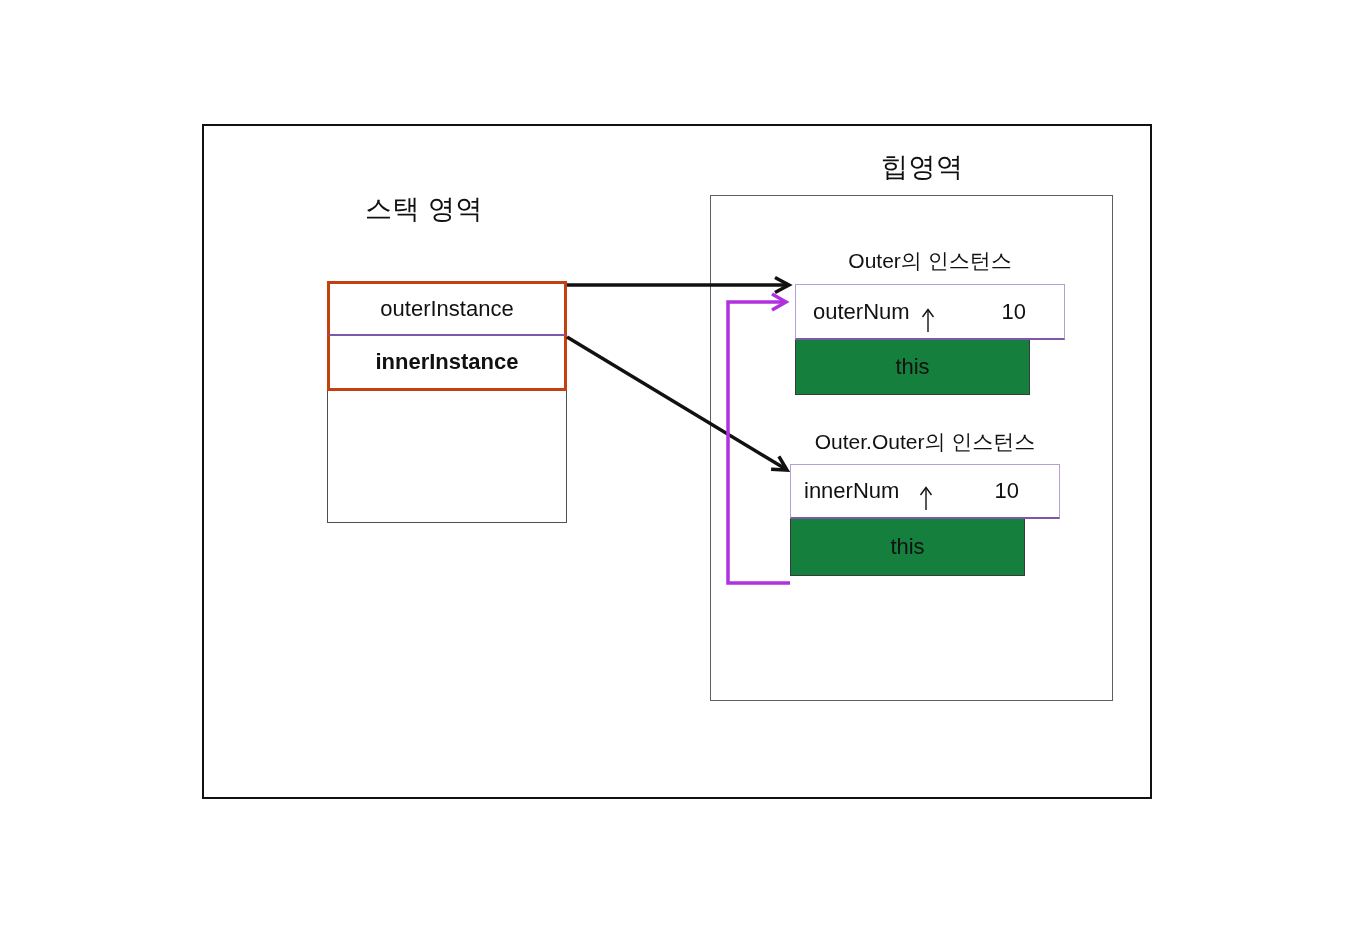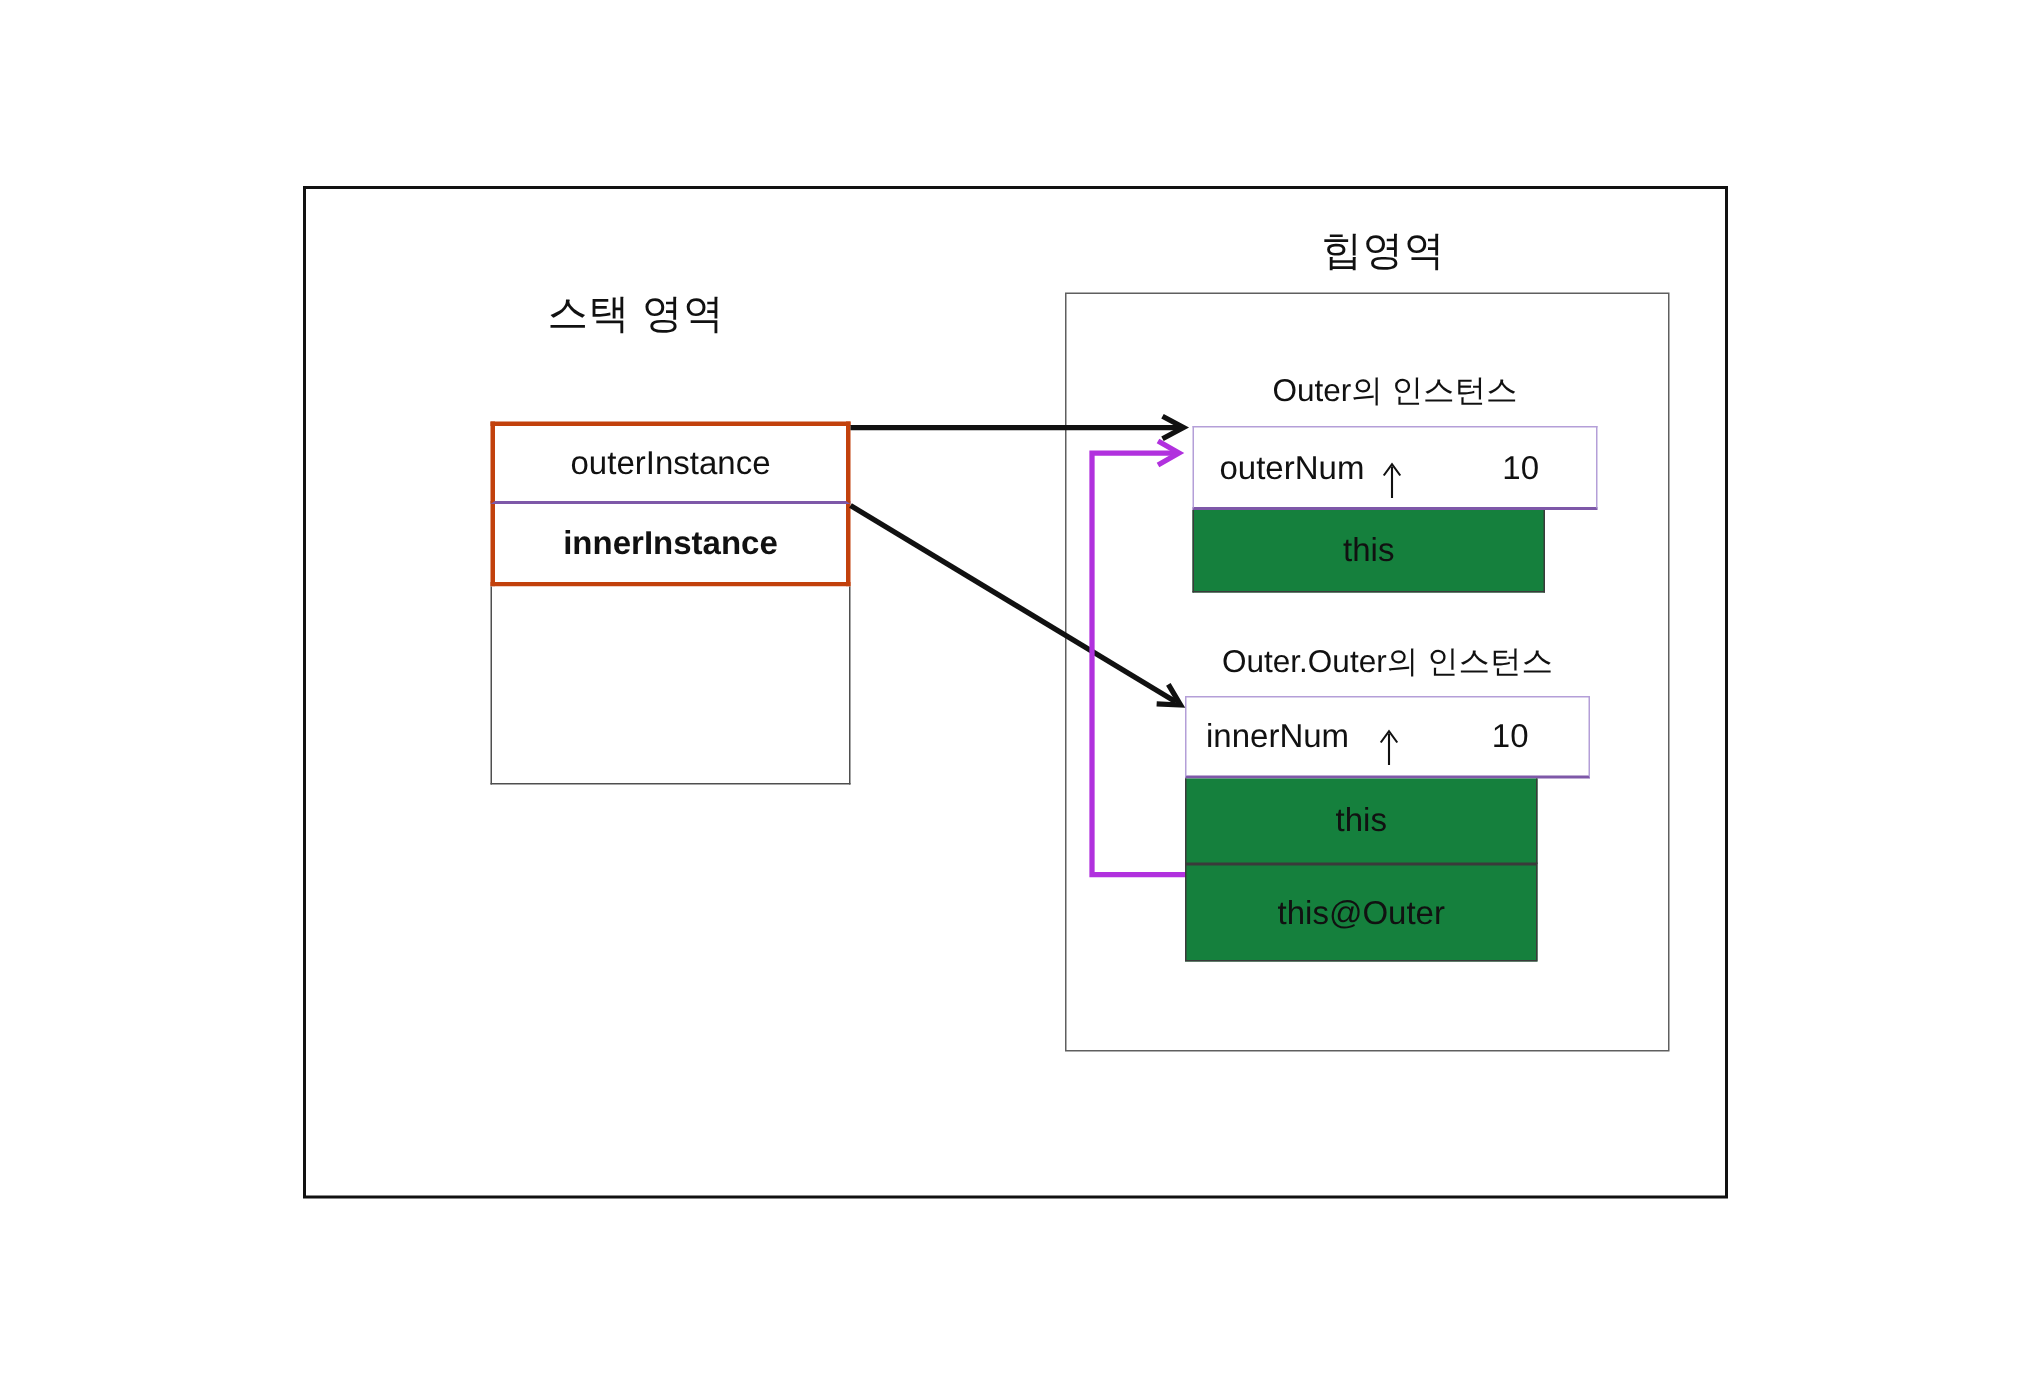--- a/index.html
+++ b/index.html
@@ -124,23 +124,20 @@
   </div>
 
   <div class="abs instance-label inner-instance-label">Outer.Outer의 인스턴스</div>
   <div class="abs field-row inner-field-row">
     <span>innerNum</span>
     <span>10</span>
   </div>
   <div class="abs this-row inner-this-row">
     <span>this</span>
   </div>
-  <div class="abs this-row inner-outer-this-row">
-    <span>this@Outer</span>
-  </div>
 
   <svg class="overlay" viewBox="0 0 1358 930">
 
     <g>
       <path d="M567 285 L787 285" stroke-width="3.5" stroke="#111111"></path>
       <path d="M775 277.5 L789 285 L775 292.5" stroke-width="3.5" stroke="#111111"></path>
     </g>
 
     <g>
       <path d="M567 337 L784 468" stroke-width="3.5" stroke="#111111"></path>

